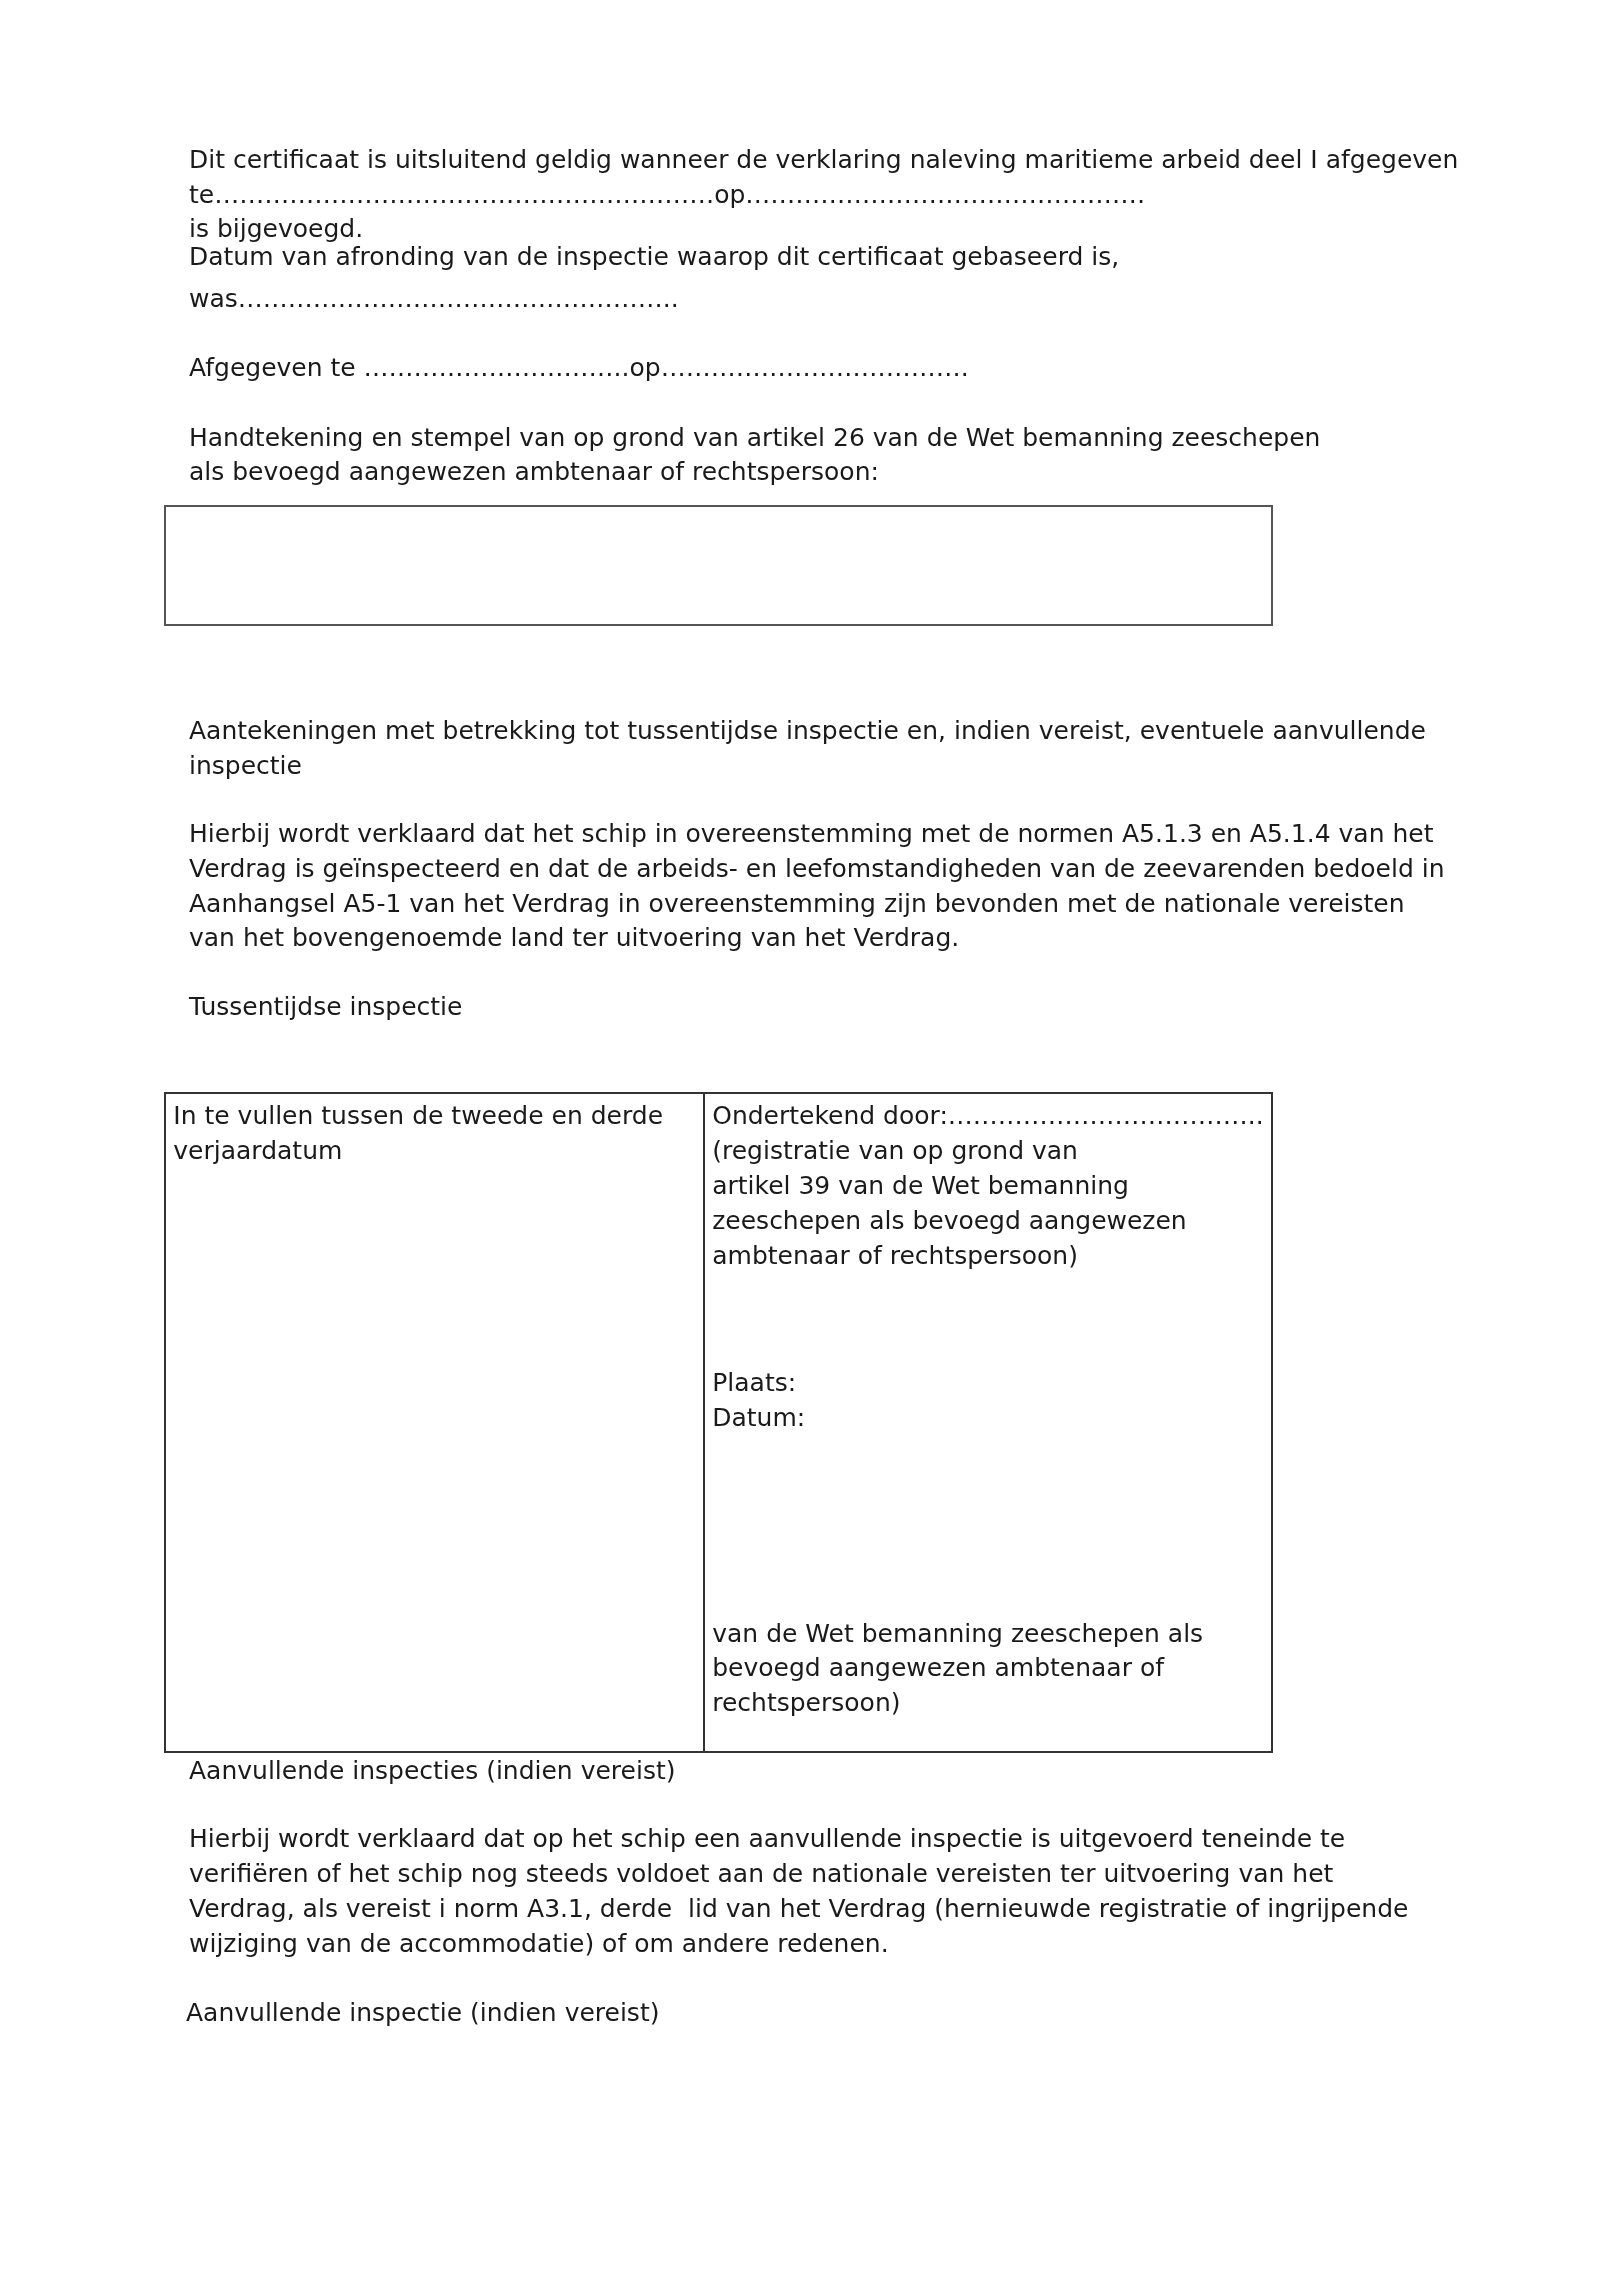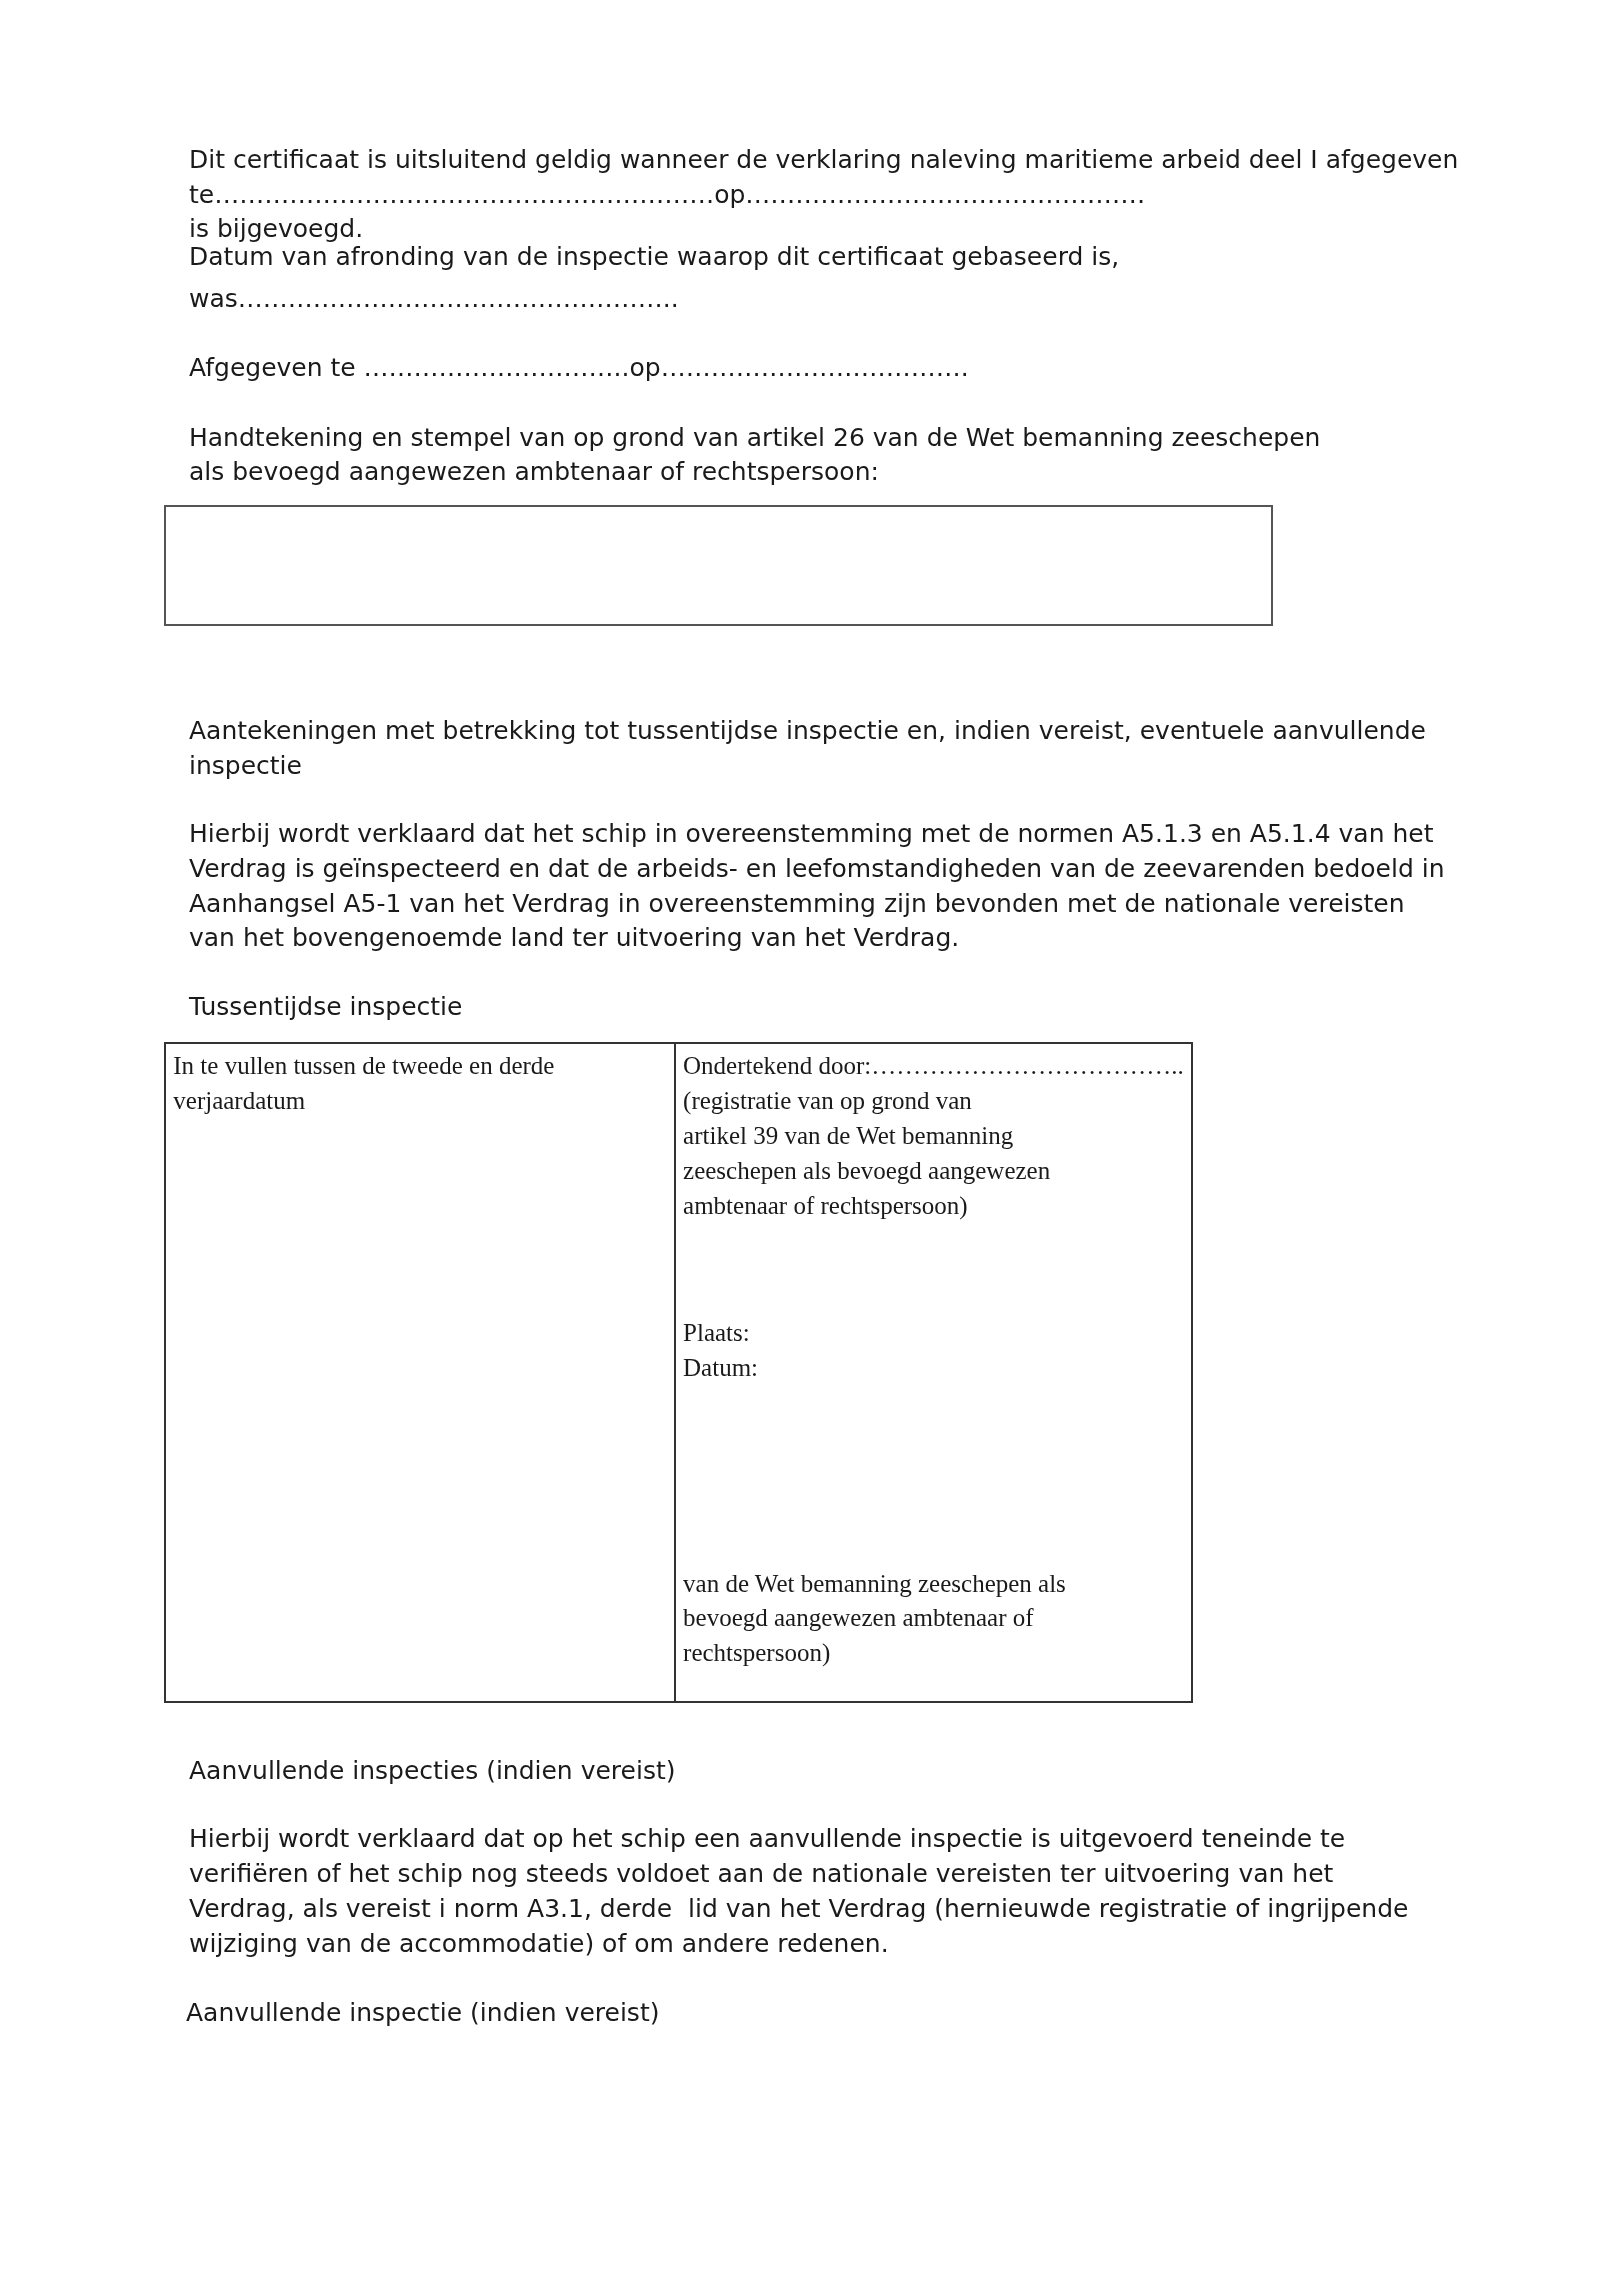--- a/index.html
+++ b/index.html
@@ -1,21 +1,21 @@
 <!DOCTYPE html>
 <html style="font-size:14.6px"><head>
   <meta charset="utf-8">
   <style>
     html, body { margin: 0; padding: 0; background: #ffffff; }
     body { width: 1619px; height: 2291px; position: relative; overflow: hidden;
       font-family: "DejaVu Sans", sans-serif; color: #1a1a1a; font-size: 25px; }
     .p { position: absolute; left: 175px; line-height: 35px; white-space: pre; margin: 14px; }
     .box { position: absolute; border: 2.7px solid #555; box-sizing: border-box; background: #fff; }
-    .tbl { position: absolute; left: 164px; top: 1042px; width: 1029px; height: 661px;
-      border: 2.7px solid #333; box-sizing: border-box; display: flex; font-family: Liberation Serif, serif; }
+    .tbl { position: absolute; left: 164px; top: 1092px; width: 1109px; height: 661px;
+      border: 2.7px solid #333; box-sizing: border-box; display: flex; }
     .cell { position: relative; box-sizing: border-box; padding: 3.7px 7.3px; }
     .cell.left { width: 554px; border-right: 2.7px solid #333; }
     .cell.right { flex: 1; border-radius: 26px; }
     .cell .line { line-height: 35px; white-space: pre; display: block; }
     .abs { position: absolute; left: 7.3px; }
   </style>
 </head>
 <body>
 
 <div>

